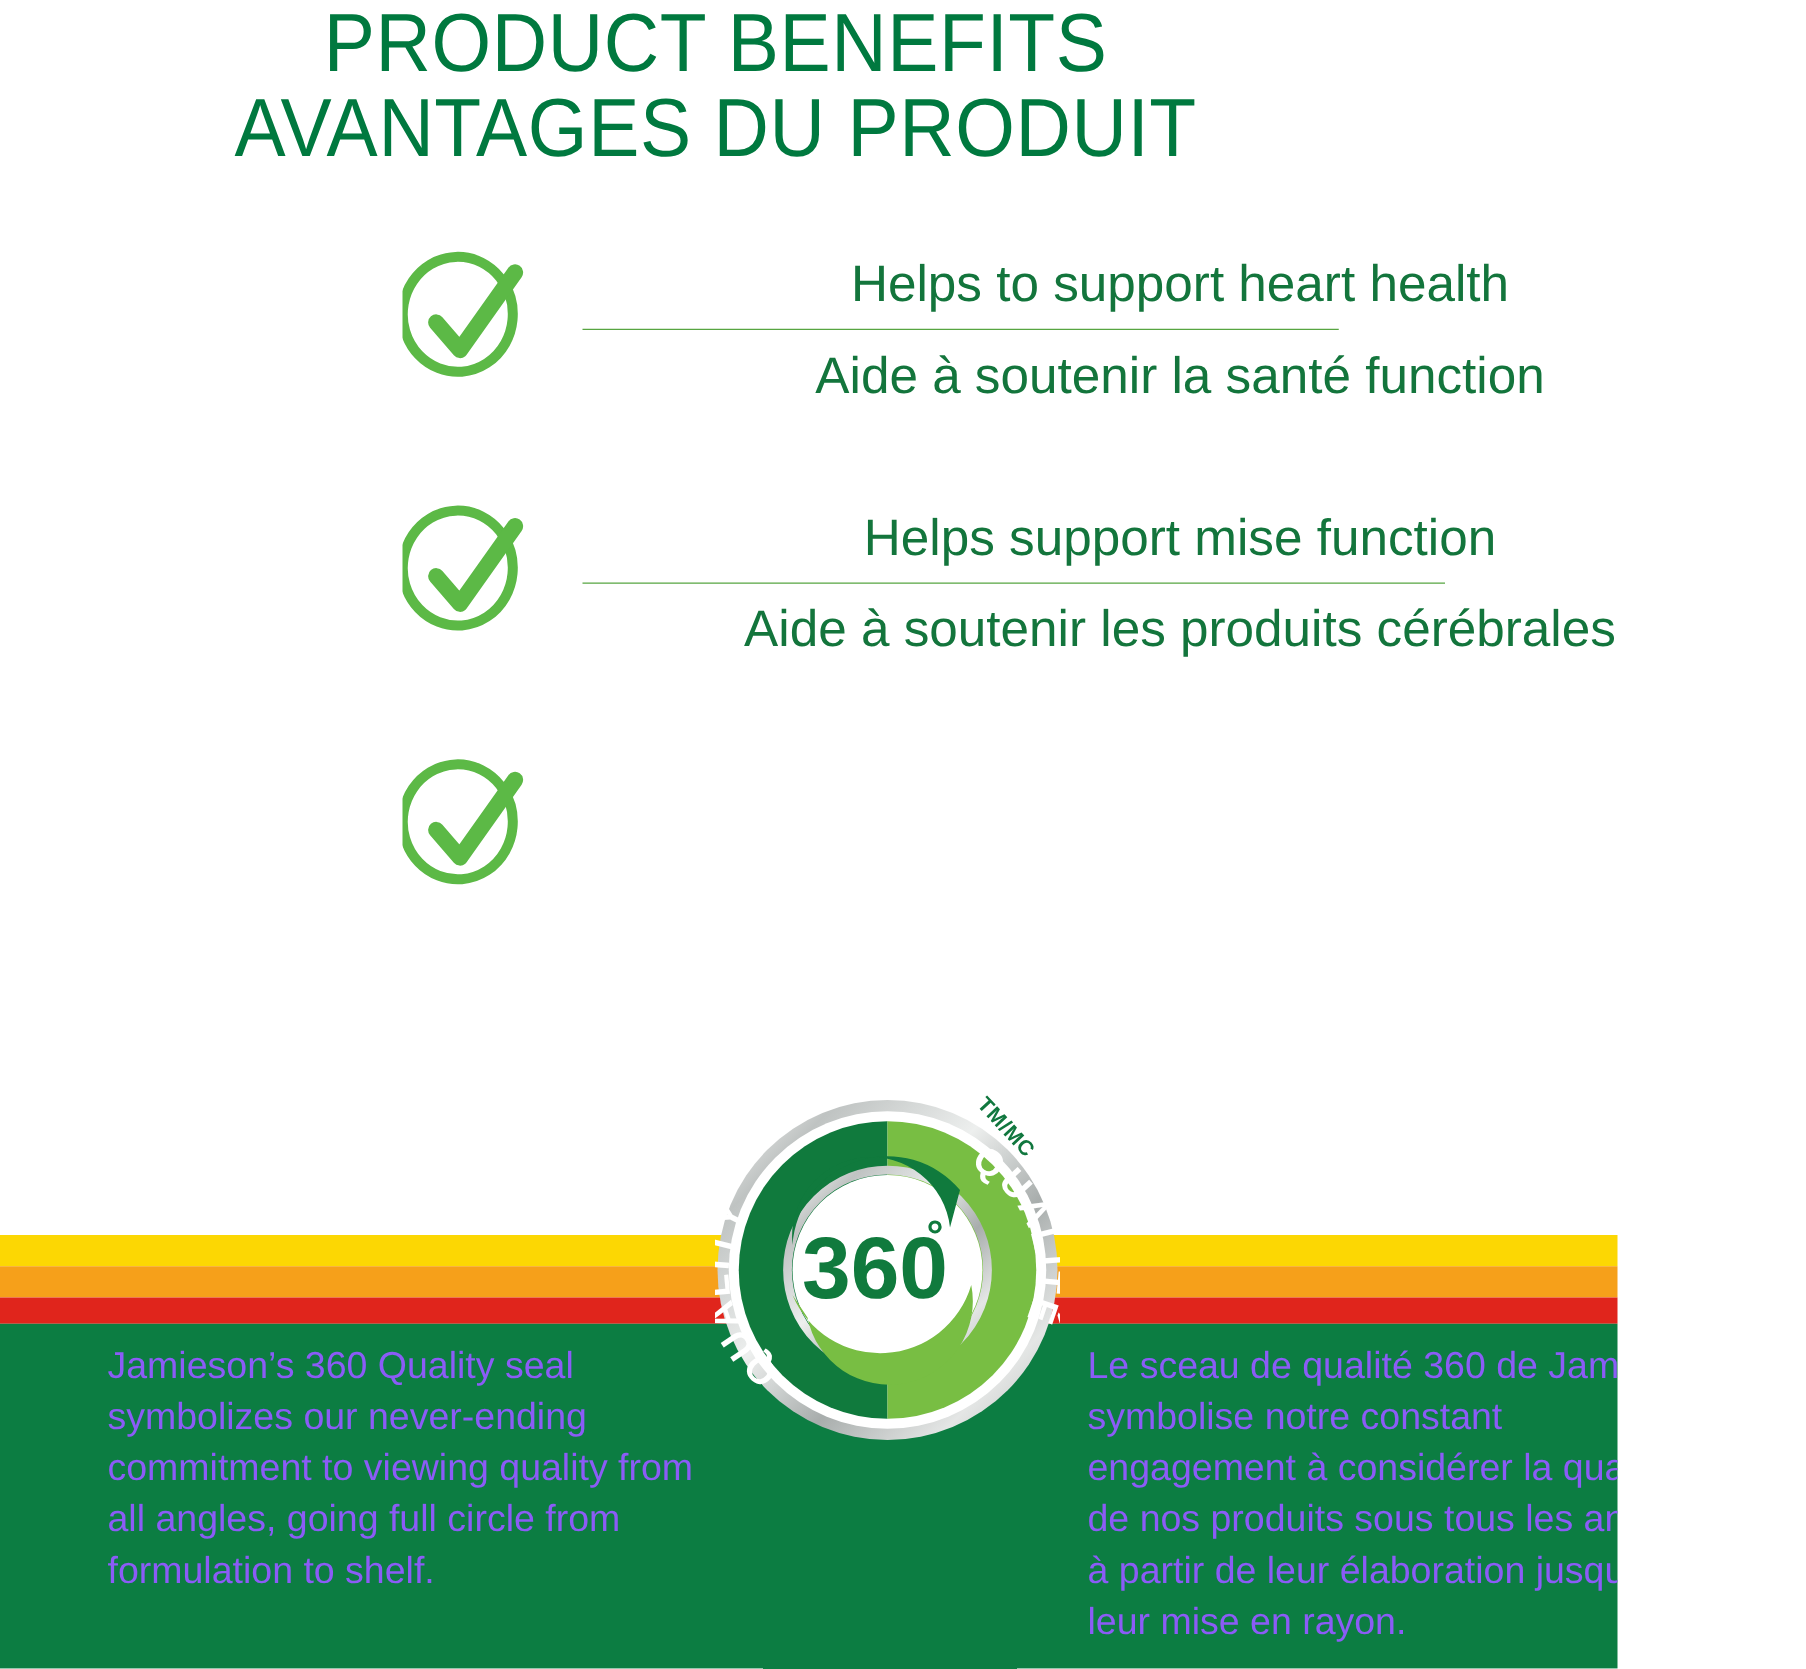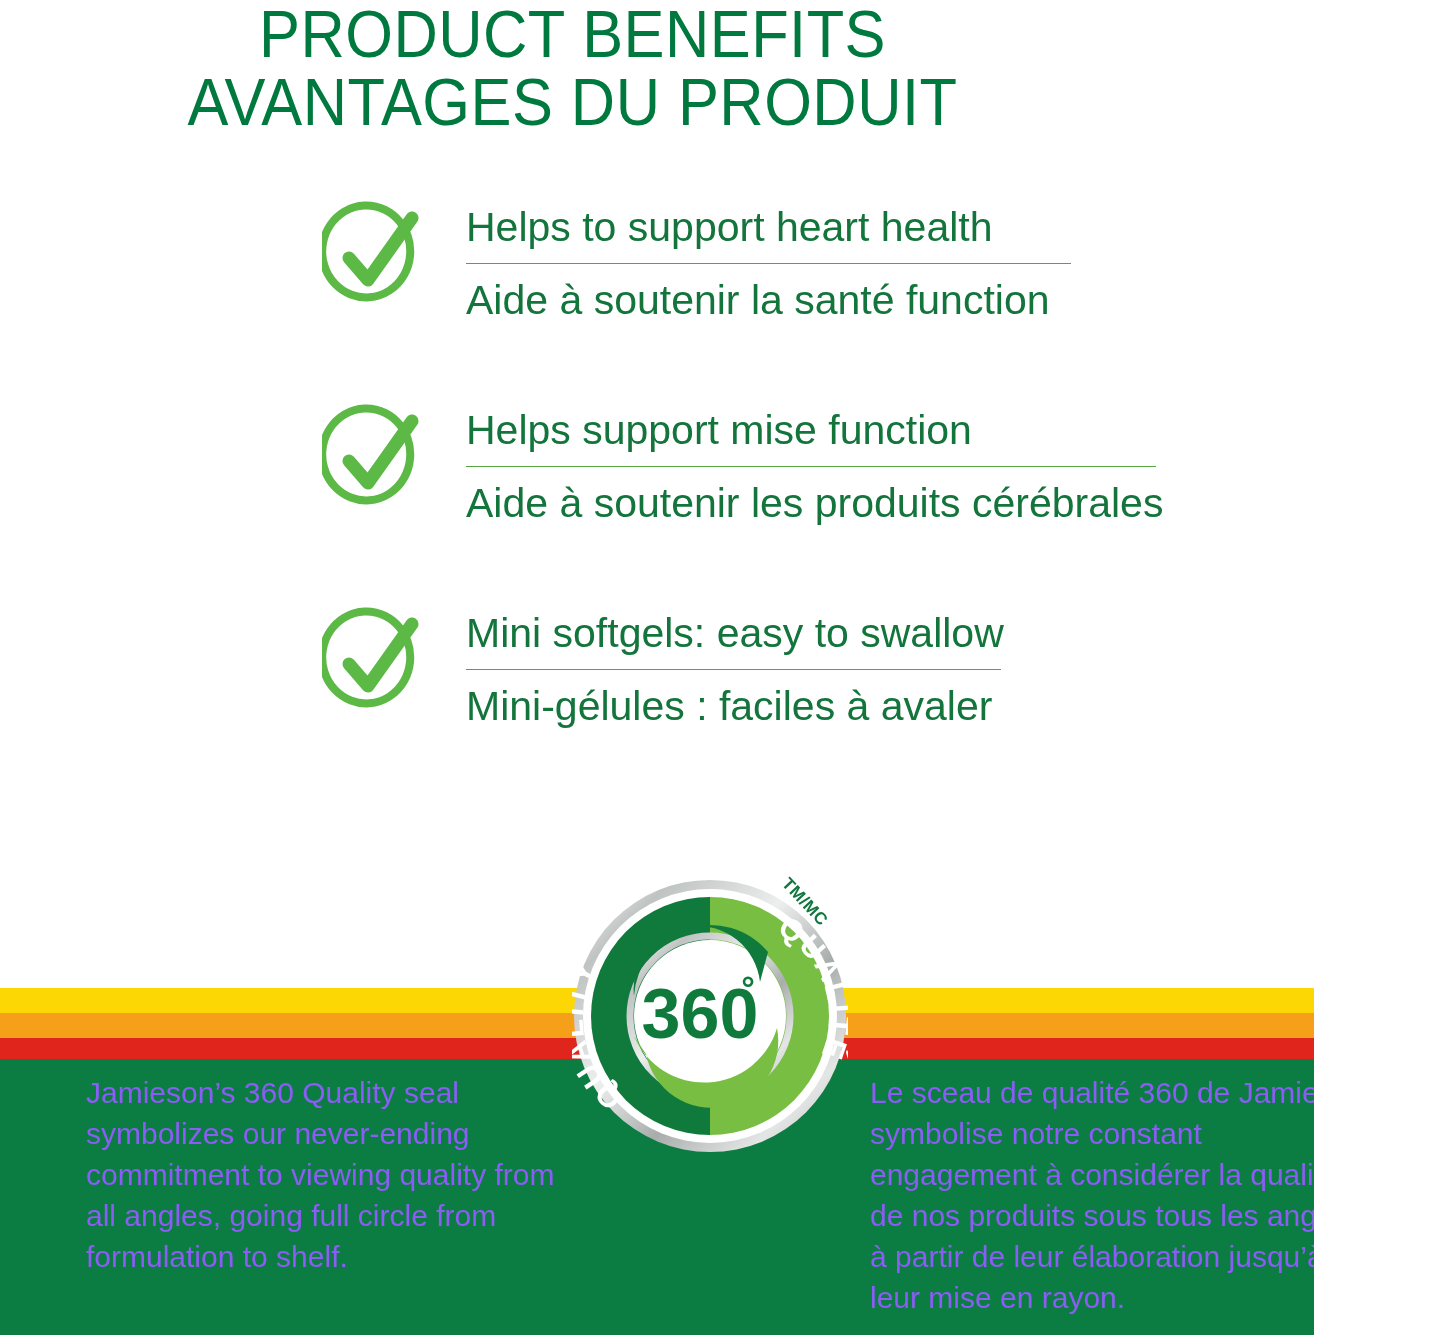--- a/index.html
+++ b/index.html
@@ -10,21 +10,20 @@
   body {
     font-family: "Liberation Sans", sans-serif;
     -webkit-font-smoothing: antialiased;
   }
   #page {
     position: relative;
     width: 1294px;
     height: 1335px;
     background: #ffffff;
     overflow: hidden;
-    padding-left: 20px;
   }
 
   
   .heading {
     position: absolute;
     left: 0;
     top: 0;
     width: 1145px;
     text-align: center;
     color: #00793F;
@@ -37,20 +36,21 @@
   }
   .heading .line1 { display: block; padding-top: 0px; }
   .heading .line2 { display: block; }
 
   
   .benefits {
     position: absolute;
     left: 322px;
     top: 196px;
     width: 1100px;
+    text-align: center;
   }
   .benefit {
     position: relative;
     display: flex;
     align-items: flex-start;
     margin-bottom: 74px;
   }
   .benefit:last-child { margin-bottom: 0; }
 
   .check-wrap {
@@ -162,25 +162,20 @@
         <div class="b-line">Aide à soutenir les produits cérébrales</div>
       </div>
     </div>
 
     <div class="benefit">
       <div class="check-wrap">
         <svg viewBox="0 0 106 108" xmlns="http://www.w3.org/2000/svg">
           <path d="M78 22 A44 46 0 1 0 88 56 A44 46 0 0 0 78 22" fill="none" stroke="#5CB946" stroke-width="8" stroke-linecap="round"></path>
           <path d="M27 58 L46 80 L90 18" fill="none" stroke="#5CB946" stroke-width="13" stroke-linecap="round" stroke-linejoin="round"></path>
         </svg>
-      </div>
-      <div class="benefit-text">
-        <div class="b-line">Mini softgels: easy to swallow</div>
-        <div class="b-rule w3"></div>
-        <div class="b-line">Mini-gélules : faciles à avaler</div>
       </div>
     </div>
 
   </div>
 
   <div class="stripe stripe-yellow"></div>
   <div class="stripe stripe-orange"></div>
   <div class="stripe stripe-red"></div>
   <div class="stripe green-panel"></div>
 

